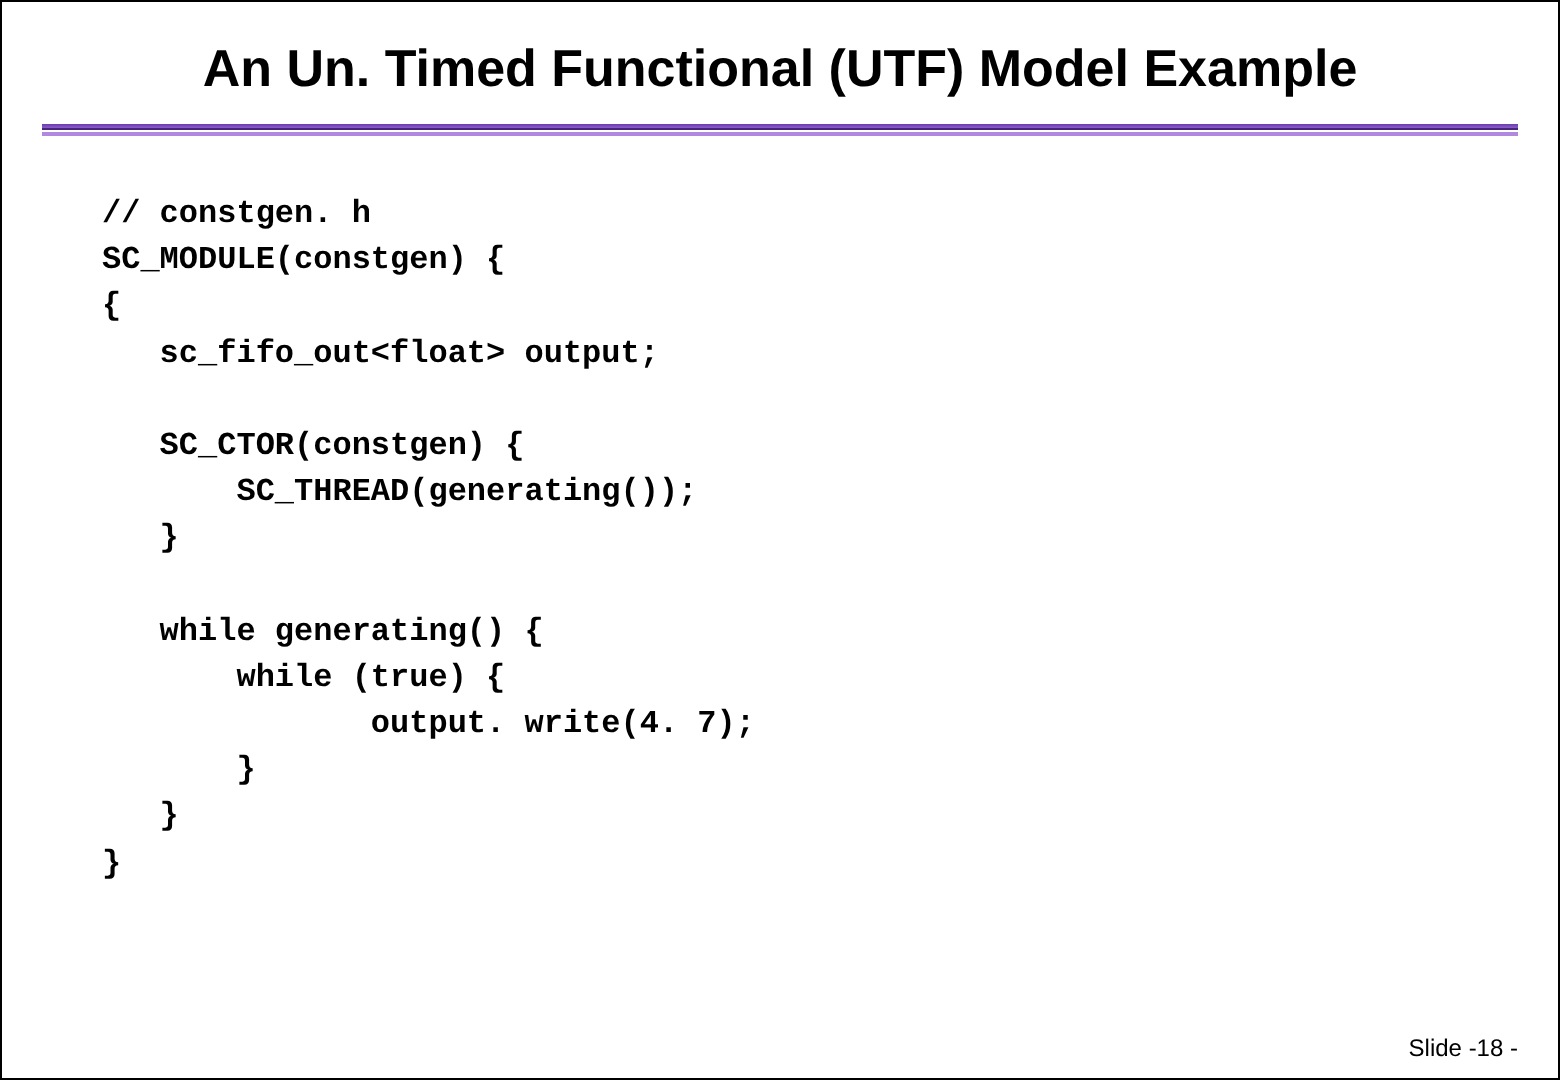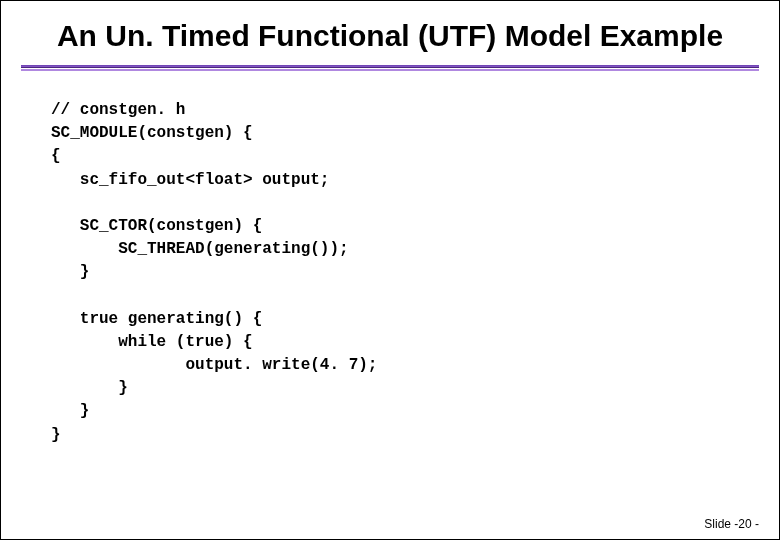--- a/index.html
+++ b/index.html
@@ -18,21 +18,21 @@
       width: 100%;
       height: 100%;
       border: 1px solid #000;
       padding: 0;
       position: relative;
     }
     .title-area {
       padding: 18px 40px 12px 40px;
     }
     .title {
-      font-size: 30px;
+      font-size: 26px;
       font-weight: bold;
       color: #000;
       text-align: center;
     }
     .divider {
       width: calc(100% - 40px);
       margin: 0 auto 0 20px;
       height: 6px;
       position: relative;
     }
@@ -79,21 +79,21 @@
   <div class="content-area">
     <div class="code"><span>// constgen. h</span>
 <span>SC_MODULE(constgen) {</span>
 <span>{</span>
 <span>   sc_fifo_out&lt;float&gt; output;</span>
 <span></span>
 <span>   SC_CTOR(constgen) {</span>
 <span>       SC_THREAD(generating());</span>
 <span>   }</span>
 <span></span>
-<span>   true generating() {</span>
+<span>   while generating() {</span>
 <span>       while (true) {</span>
 <span>              output. write(4. 7);</span>
 <span>       }</span>
 <span>   }</span>
 <span>}</span></div>
   </div>
-  <div class="footer">Slide -20 -</div>
+  <div class="footer">Slide -18 -</div>
 </div>
 
 </body></html>

